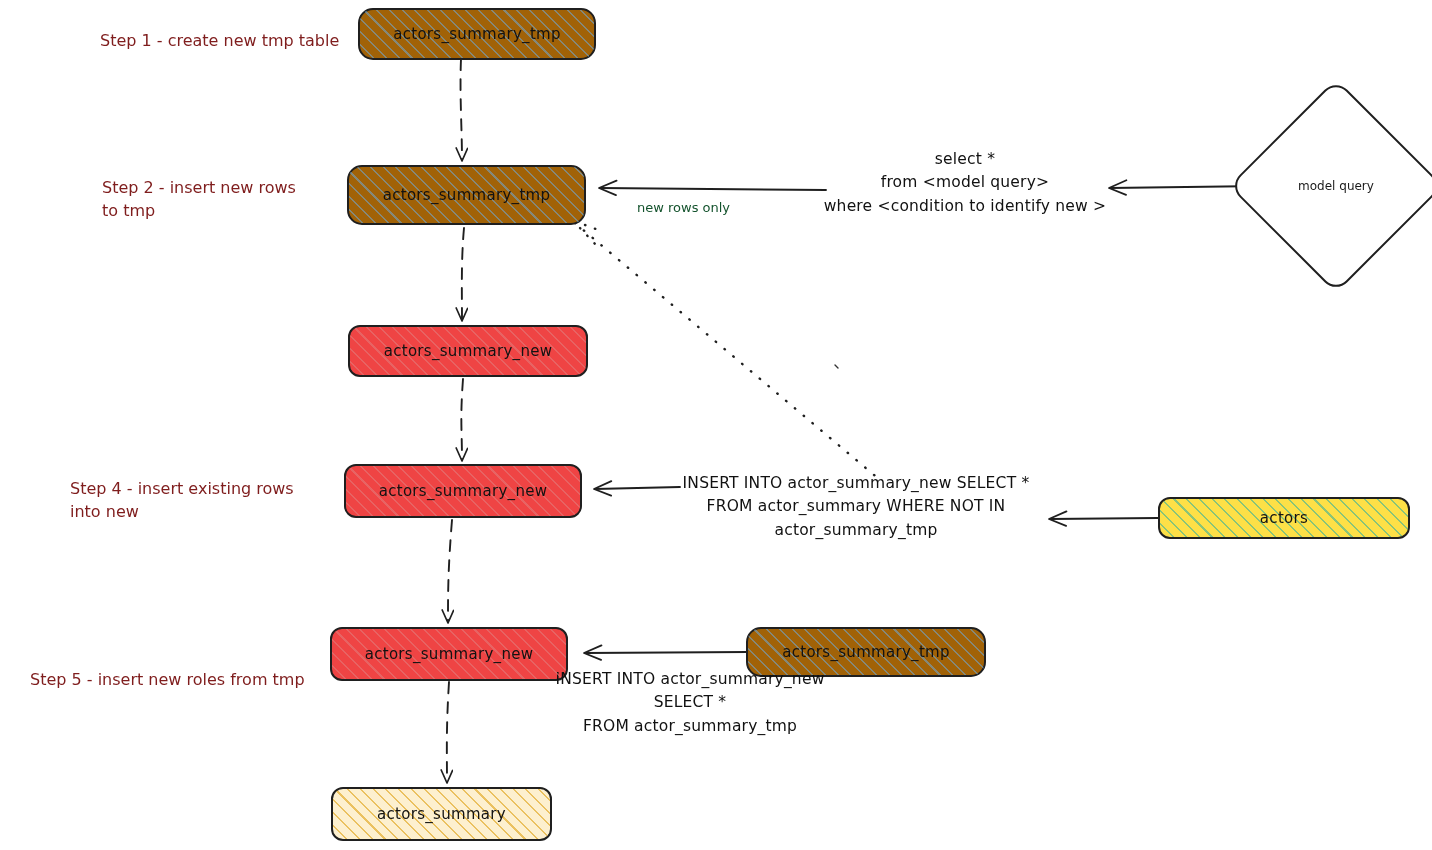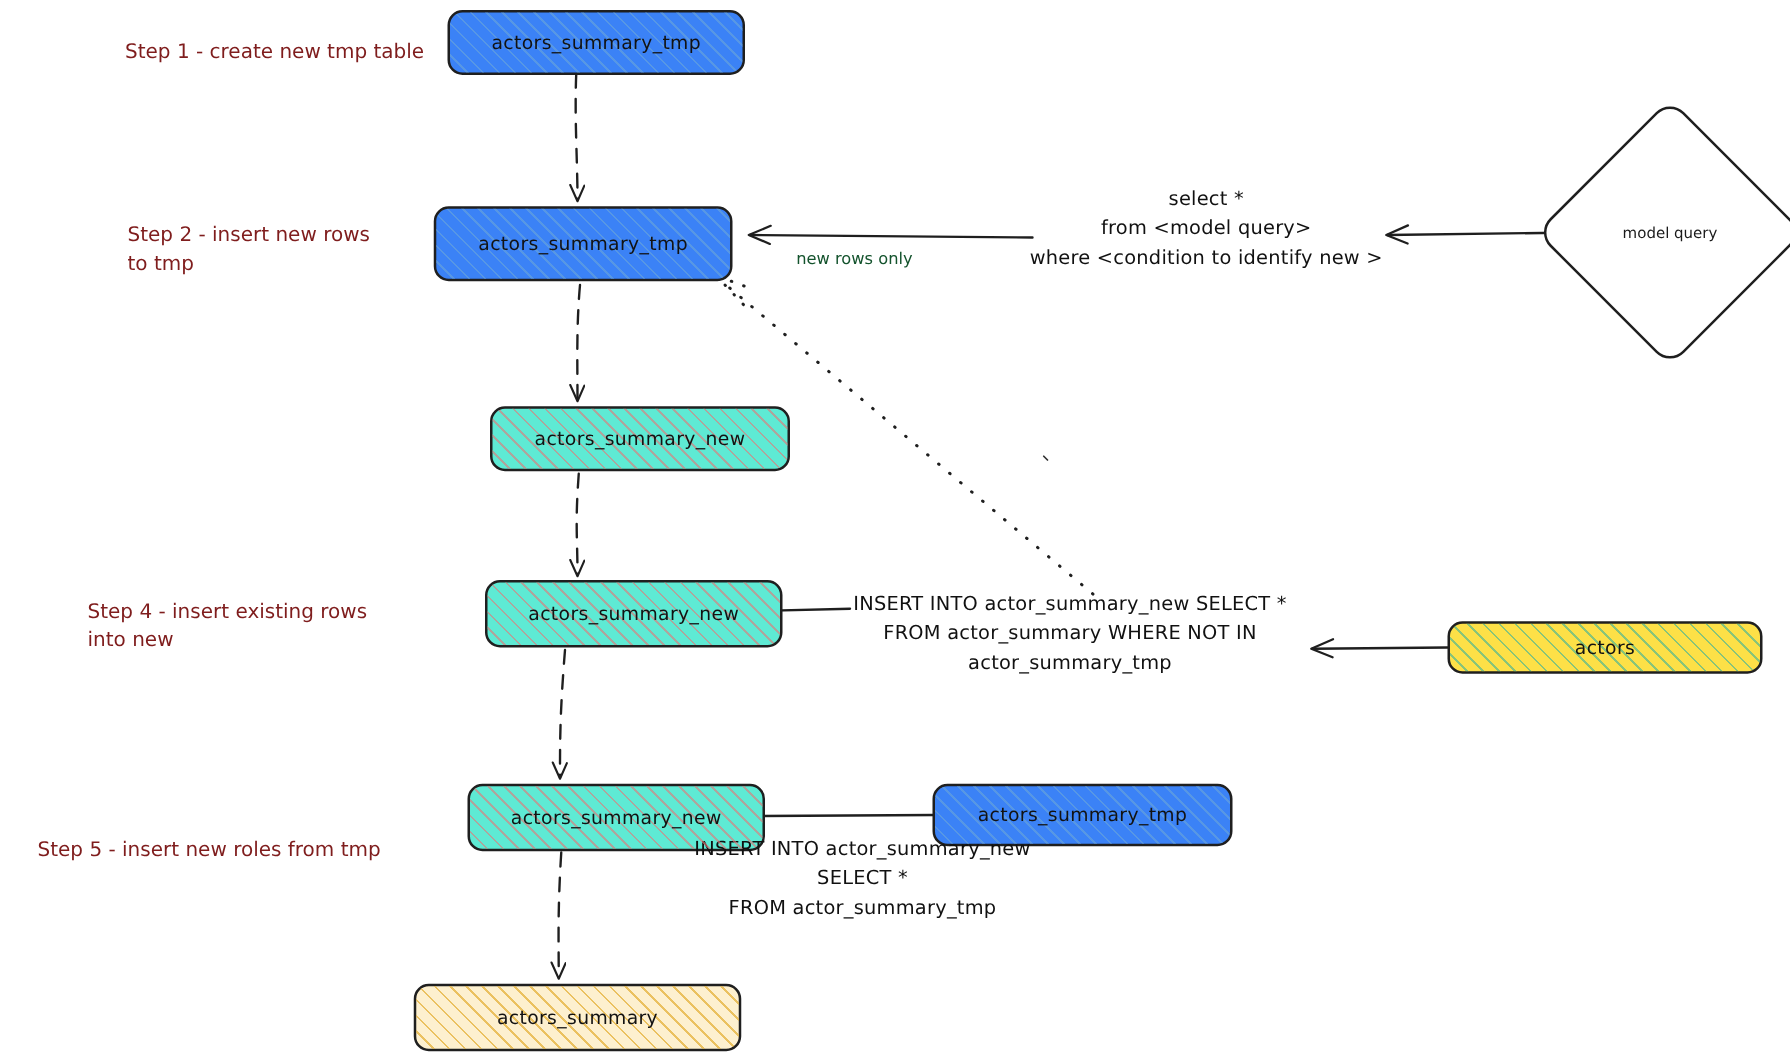--- a/index.html
+++ b/index.html
@@ -25,26 +25,26 @@
 
   
   .rect{
     border:2px solid #1f1f1f;
     border-radius:12px;
   }
   .rect::before{
     content:"";position:absolute;inset:0;border-radius:10px;z-index:1;
   }
 
-  .blue{background:#3b82f6;}
+  .blue{background:#a16207;border-radius:15px;}
   .blue::before{
     background:repeating-linear-gradient(45deg,
       rgba(110,168,214,.55) 0 1.5px, rgba(110,168,214,0) 1.5px 9px);
   }
-  .red{background:#5eead4;margin-left:44px;}
+  .red{background:#ef4444;}
   .red::before{
     background:repeating-linear-gradient(45deg,
       rgba(226,120,120,.6) 0 1.5px, rgba(226,120,120,0) 1.5px 9px);
   }
   .teal{background:#fde047;}
   .teal::before{
     background:repeating-linear-gradient(45deg,
       rgba(59,178,154,.6) 0 1.5px, rgba(59,178,154,0) 1.5px 9px);
   }
   .amber{background:#fdf0cf;}
@@ -175,21 +175,21 @@
   </div>
 
   <div class="node rect red" style="left:344px;top:464px;width:238px;height:54px;">
     <span class="lbl">actors_summary_new</span>
   </div>
 
   <div class="node rect red" style="left:330px;top:627px;width:238px;height:54px;">
     <span class="lbl">actors_summary_new</span>
   </div>
 
-  <div class="node rect amber" style="left:331px;top:787px;width:262px;height:54px;">
+  <div class="node rect amber" style="left:331px;top:787px;width:221px;height:54px;">
     <span class="lbl">actors_summary</span>
   </div>
 
   <div class="diamond" style="left:1260px;top:110px;width:152px;height:152px;">
     <span class="dshape"></span>
     <span class="lbl">model query</span>
   </div>
 
   <div class="node rect teal" style="left:1158px;top:497px;width:252px;height:42px;">
     <span class="lbl">actors</span>

